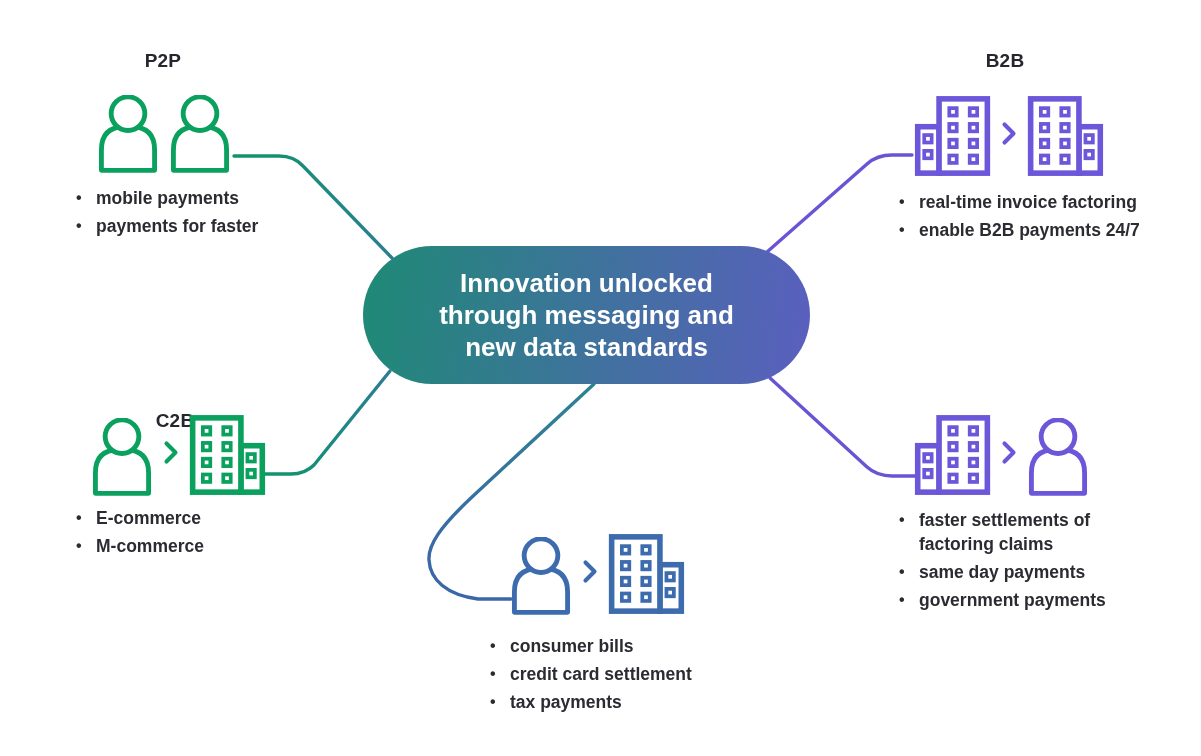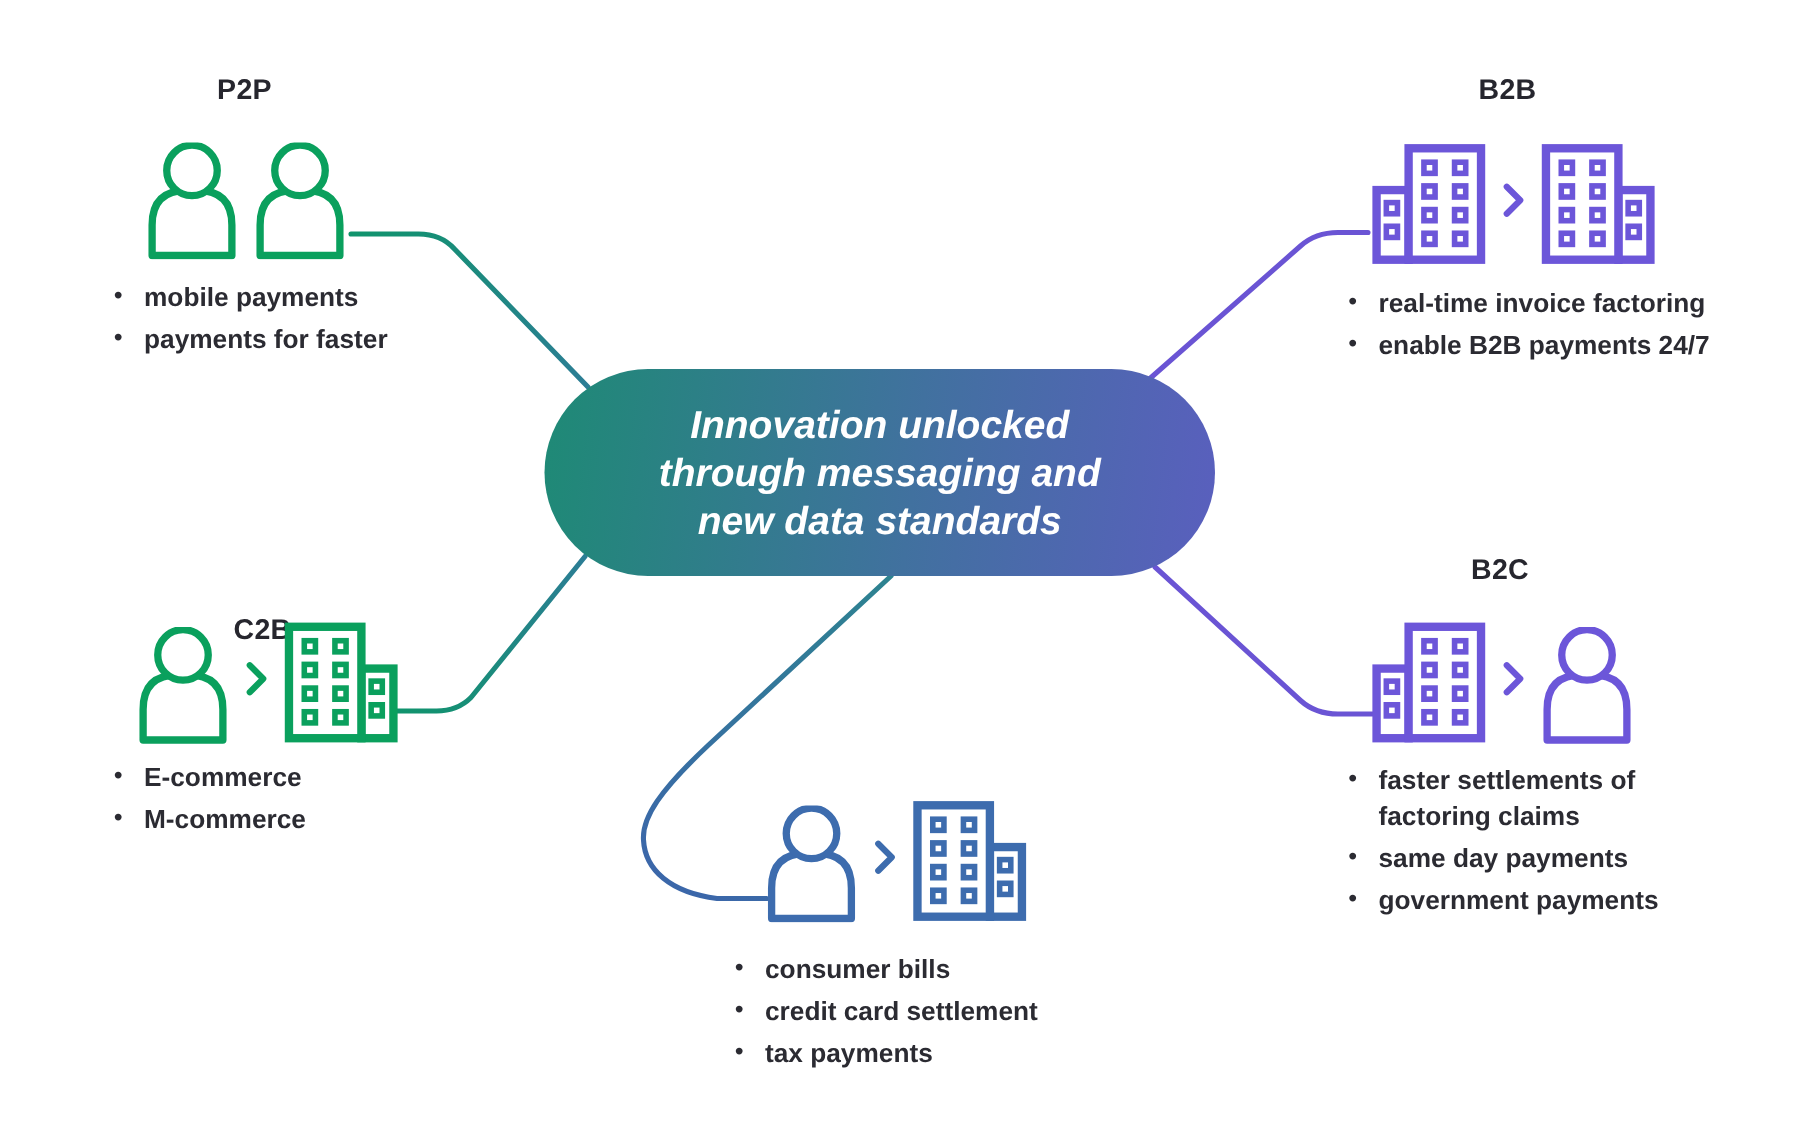--- a/index.html
+++ b/index.html
@@ -30,21 +30,21 @@
     font-size:17.5px; font-weight:600; color:var(--bullet);
   }
   .bullets li{display:flex; align-items:flex-start; line-height:24px; margin-bottom:4px;}
   .bullets .dot{width:20px; flex:0 0 20px; font-size:16px; text-align:left; padding-left:2px;}
   .bullets.wrap-narrow .txt{max-width:188px;}
   .pill{
     position:absolute; left:363px; top:246px; width:447px; height:138px;
     border-radius:69px;
     background:linear-gradient(97deg, var(--pill-a) 0%, var(--pill-b) 55%, var(--pill-c) 100%);
     display:flex; flex-direction:column; align-items:center; justify-content:center;
-    color:#ffffff; font-size:26px; font-weight:700; line-height:32px; text-align:center;font-style:italic;
+    color:#ffffff; font-size:26px; font-weight:700; line-height:32px; text-align:center;
   }
   svg{display:block;}
 </style>
 </head>
 <body>
 
 <div class="canvas">
 
   <svg class="connectors" viewBox="0 0 1201 756">
     <defs>
@@ -207,21 +207,20 @@
     <li>
         <span class="dot">•</span>
         <span class="txt">credit card settlement</span>
       </li>
     <li>
         <span class="dot">•</span>
         <span class="txt">tax payments</span>
       </li>
   </ul>
 
-  <div class="sec-title" style="left:940px; top:370px; width:120px;">B2C</div>
   <div class="icon-row" style="left:914px; top:414px;">
     <svg width="78" height="82" viewBox="0 0 84 88">
       <rect x="4" y="34" width="23" height="50" fill="#fff" stroke="var(--purple)" stroke-width="6"></rect>
       <rect x="11" y="43" width="8" height="8" fill="#fff" stroke="var(--purple)" stroke-width="4"></rect>
       <rect x="11" y="60" width="8" height="8" fill="#fff" stroke="var(--purple)" stroke-width="4"></rect>
       <rect x="27" y="4" width="52" height="80" fill="#fff" stroke="var(--purple)" stroke-width="6"></rect>
       <rect x="38" y="14" width="8" height="8" fill="#fff" stroke="var(--purple)" stroke-width="4"></rect>
       <rect x="60" y="14" width="8" height="8" fill="#fff" stroke="var(--purple)" stroke-width="4"></rect>
       <rect x="38" y="31" width="8" height="8" fill="#fff" stroke="var(--purple)" stroke-width="4"></rect>
       <rect x="60" y="31" width="8" height="8" fill="#fff" stroke="var(--purple)" stroke-width="4"></rect>

